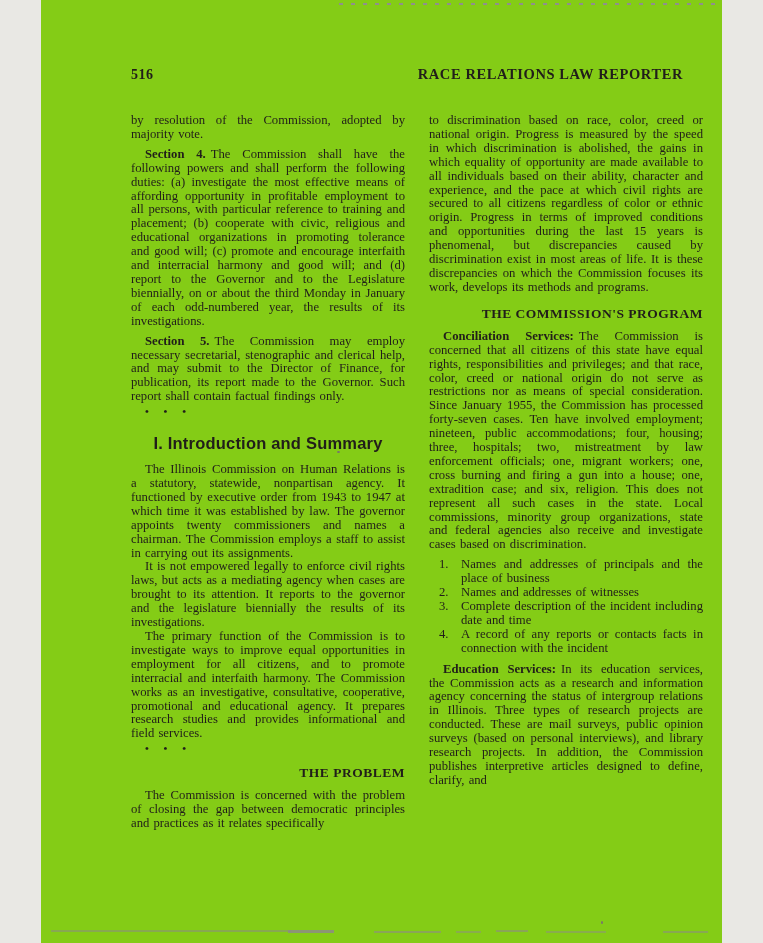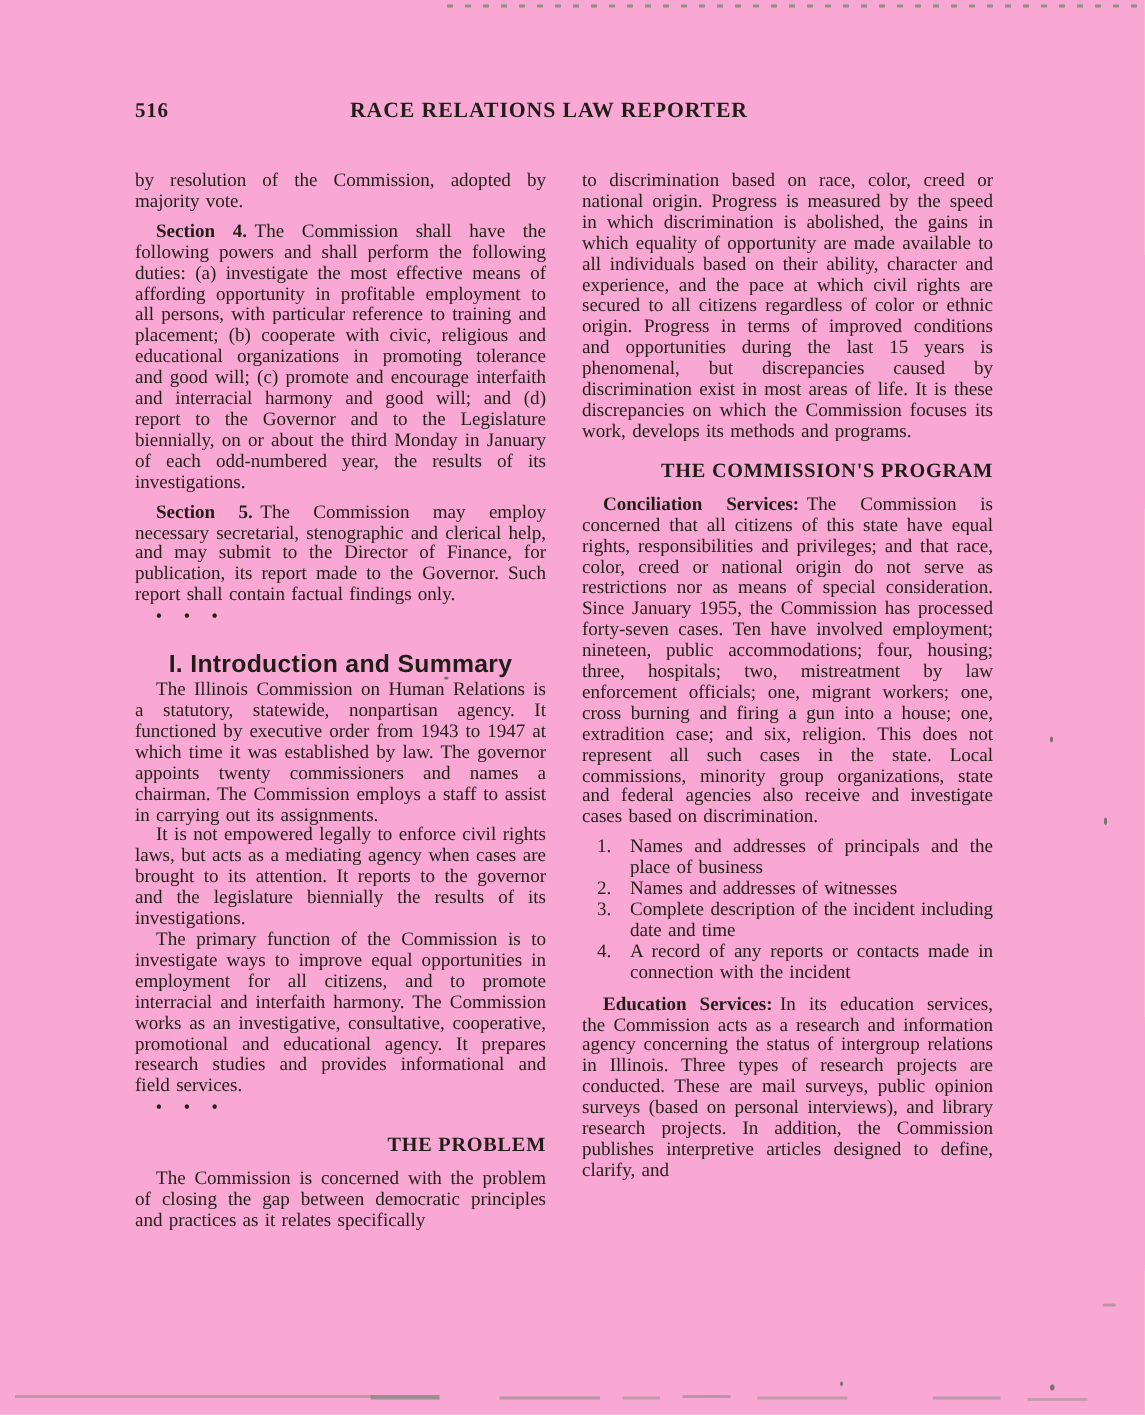--- a/index.html
+++ b/index.html
@@ -2,44 +2,44 @@
 <html><head>
 <meta charset="utf-8">
 <style>
   html,body { margin:0; padding:0; }
   body {
     background:#e9e8e4;
     font-family:"Liberation Serif", serif;
   }
   .page {
     position:relative;
-    width:763px; height:943px;
+    width:681px; height:943px;
     margin:0 auto;
-    background:#f9a8d4;
+    background:#84cc16;
     overflow:hidden;
     color:#211e1a;
   }
   
   .dotted-top {
     position:absolute; top:3px; left:298px; right:0; height:2px;
     background:repeating-linear-gradient(90deg,#8f8f8d 0 4px,transparent 4px 12px);
   }
   .artifact { position:absolute; background:#8d8b86; }
   .speck { position:absolute; background:#77746e; border-radius:50%; }
   
   .header {
     position:absolute; top:66px; left:90px; width:572px; height:20px;
   }
   .page-number {
     position:absolute; left:0; top:1px;
     font-size:14px; font-weight:bold; letter-spacing:0.5px;
   }
   .running-title {
     position:absolute; left:0; right:20px; top:0;
-    text-align:center;
+    text-align:right;
     font-size:14.5px; font-weight:bold; letter-spacing:0.6px;
   }
   
   .columns {
     position:absolute; top:114px; left:90px; width:572px;
     display:flex; gap:24px;
   }
   .col { flex:1; min-width:0; }
   .para {
     margin:0 0 0 0;
@@ -52,21 +52,21 @@
   .para.gap-after { margin-bottom:6px; }
   .para.gap-before { margin-top:7px; }
   .lead { font-weight:bold; padding-right:5px; }
   .separator {
     font-size:11px; font-weight:bold; letter-spacing:6px;
     margin:1px 0 0 14px; line-height:12px;
   }
   .heading-sans {
     font-family:"Liberation Sans", sans-serif;
     font-weight:bold; font-size:16.5px;
-    text-align:center; margin:17px 0 0 0;
+    text-align:center; margin:17px 0 10px 0;
     letter-spacing:0.2px;
   }
   .heading-caps {
     font-size:13.5px; text-align:right;
     letter-spacing:0.5px; font-weight:600;
     margin:11px 0 8px 0;
   }
   
   .numbered-list { margin:1px 0 7px 10px; }
   .list-row { display:flex; }
@@ -146,21 +146,21 @@
         <div class="list-row">
           <span class="list-num">2.</span>
           <span class="list-text">Names and addresses of witnesses</span>
         </div>
         <div class="list-row">
           <span class="list-num">3.</span>
           <span class="list-text">Complete description of the incident including date and time</span>
         </div>
         <div class="list-row">
           <span class="list-num">4.</span>
-          <span class="list-text">A record of any reports or contacts made in connection with the incident</span>
+          <span class="list-text">A record of any reports or contacts facts in connection with the incident</span>
         </div>
       </div>
 
       <p class="para gap-before"><span class="lead">Education Services:</span><span>In its education services, the Commission acts as a research and information agency concerning the status of intergroup relations in Illinois. Three types of research projects are conducted. These are mail surveys, public opinion surveys (based on personal interviews), and library research projects. In addition, the Commission publishes interpretive articles designed to define, clarify, and</span></p>
     </div>
 
   </div>
 </div>
 
 </body></html>

